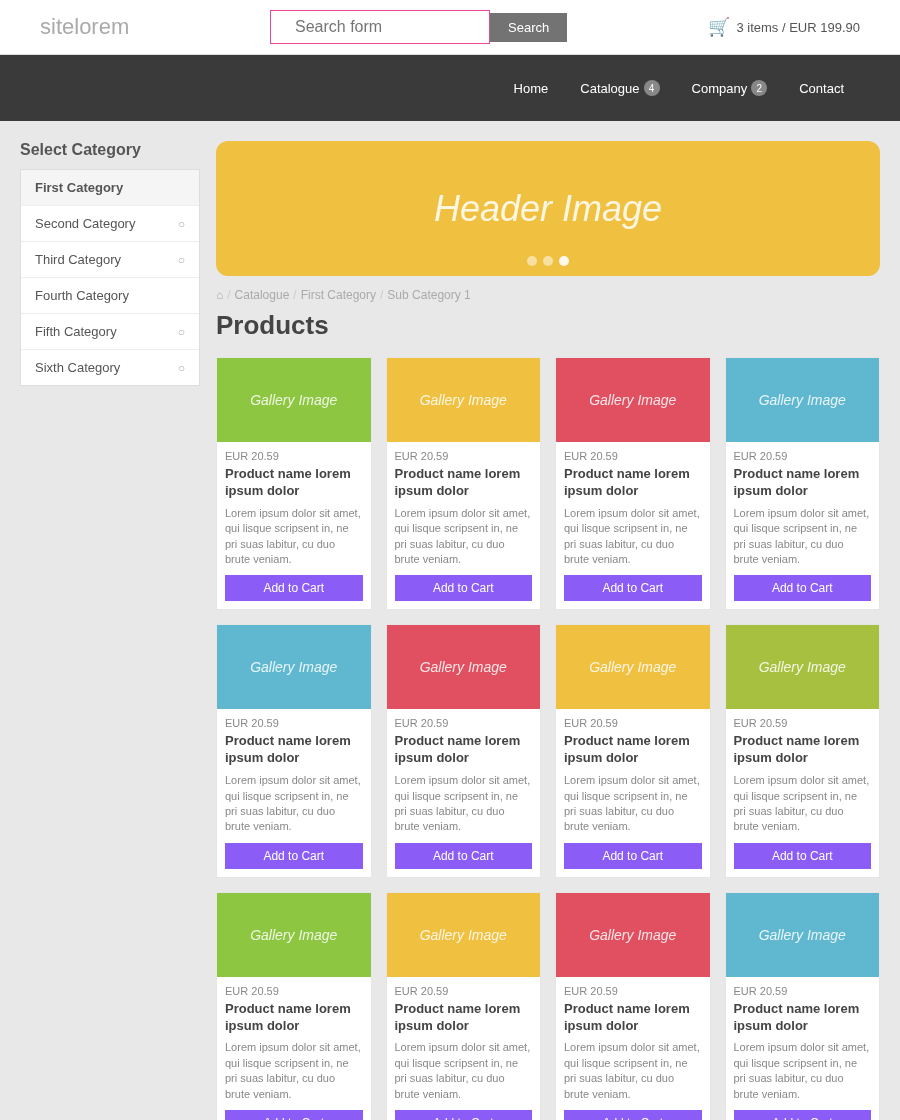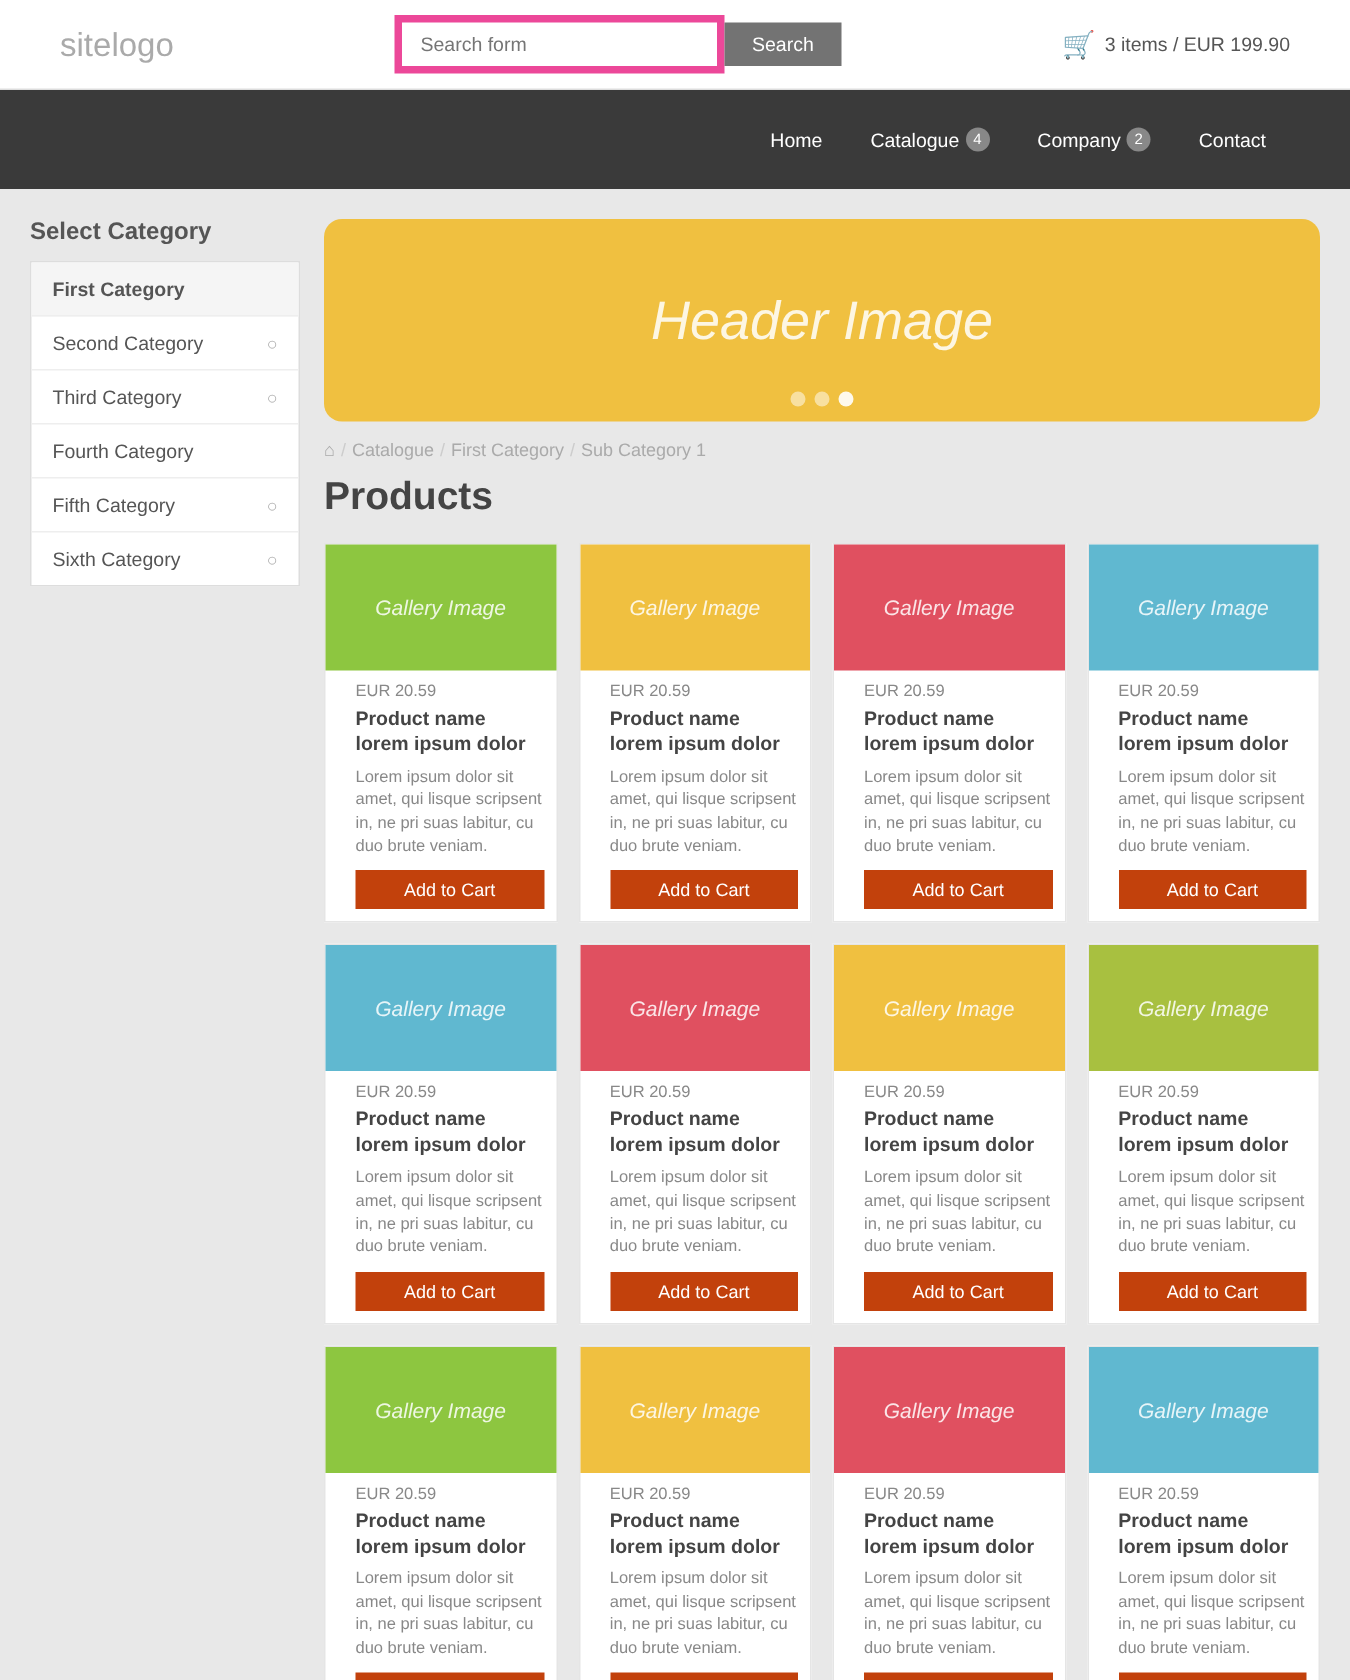--- a/index.html
+++ b/index.html
@@ -3,21 +3,21 @@
   <meta charset="utf-8">
   <style>
     * { box-sizing: border-box; margin: 0; padding: 0; }
     body { font-family: Arial, sans-serif; background: #e8e8e8; font-size: 13px; color: #333; }
 
     
     .header { background: #fff; padding: 10px 40px; display: flex; align-items: center; justify-content: space-between; border-bottom: 1px solid #ddd; }
     .logo { font-size: 22px; font-weight: bold; color: #333; }
     .logo span { color: #aaa; font-weight: normal; }
     .search-area { display: flex; align-items: center; gap: 0; }
-    .search-input { border: 5px solid #ec4899; padding: 7px 12px; width: 220px; font-size: 13px; color: #aaa; outline: none; }
+    .search-input { border: 1px solid #ec4899; padding: 7px 24px; width: 220px; font-size: 16px; color: #aaa; outline: none; }
     .search-btn { background: #737373; color: #fff; border: none; padding: 7px 18px; cursor: pointer; font-size: 13px; }
     .cart-area { display: flex; align-items: center; gap: 6px; color: #555; font-size: 13px; }
     .cart-icon { font-size: 18px; }
 
     
     .nav { background: #3a3a3a; display: flex; justify-content: flex-end; padding: 11px 40px; }
     .nav-item { color: #fff; padding: 14px 16px; font-size: 13px; cursor: pointer; display: flex; align-items: center; gap: 4px; }
     .nav-badge { background: #888; color: #fff; border-radius: 50%; width: 16px; height: 16px; font-size: 10px; display: inline-flex; align-items: center; justify-content: center; }
 
     
@@ -49,39 +49,39 @@
 
     
     .products-title { font-size: 26px; color: #444; font-weight: bold; margin-bottom: 16px; }
 
     
     .products-grid { display: grid; grid-template-columns: repeat(4, 1fr); gap: 14px; margin-bottom: 14px; }
 
     
     .product-card { background: #fff; border: 1px solid #e5e5e5; }
     .product-img { height: 84px; display: flex; align-items: center; justify-content: center; color: rgba(255,255,255,0.85); font-size: 14px; font-style: italic; }
-    .product-body { padding: 8px; margin-left: 12px; }
+    .product-body { padding: 8px; }
     .product-price { font-size: 11px; color: #888; margin-bottom: 4px; }
     .product-name { font-size: 13px; font-weight: bold; color: #444; margin-bottom: 6px; line-height: 1.3; }
     .product-desc { font-size: 11px; color: #888; line-height: 1.4; margin-bottom: 8px; }
-    .add-to-cart-btn { width: 100%; background: #c2410c; border: none; color: #fff; padding: 6px; font-size: 12px; cursor: pointer; text-align: center; }
+    .add-to-cart-btn { width: 100%; background: #8b5cf6; border: none; color: #fff; padding: 6px; font-size: 12px; cursor: pointer; text-align: center; }
 
     
     .color-green { background: #8dc640; }
     .color-yellow { background: #f0c040; }
     .color-red { background: #e05060; }
     .color-blue { background: #60b8d0; }
     .color-olive { background: #a8c040; }
   </style>
 </head>
 <body>
 
 <div class="header">
   <div class="logo">
-    <span>site</span><span>logo</span>
+    <span>site</span><span>lorem</span>
   </div>
   <div class="search-area">
     <input class="search-input" type="text" placeholder="Search form" style="">
     <button class="search-btn">Search</button>
   </div>
   <div class="cart-area">
     <span class="cart-icon">🛒</span>
     <span>3 items / EUR 199.90</span>
   </div>
 </div>

